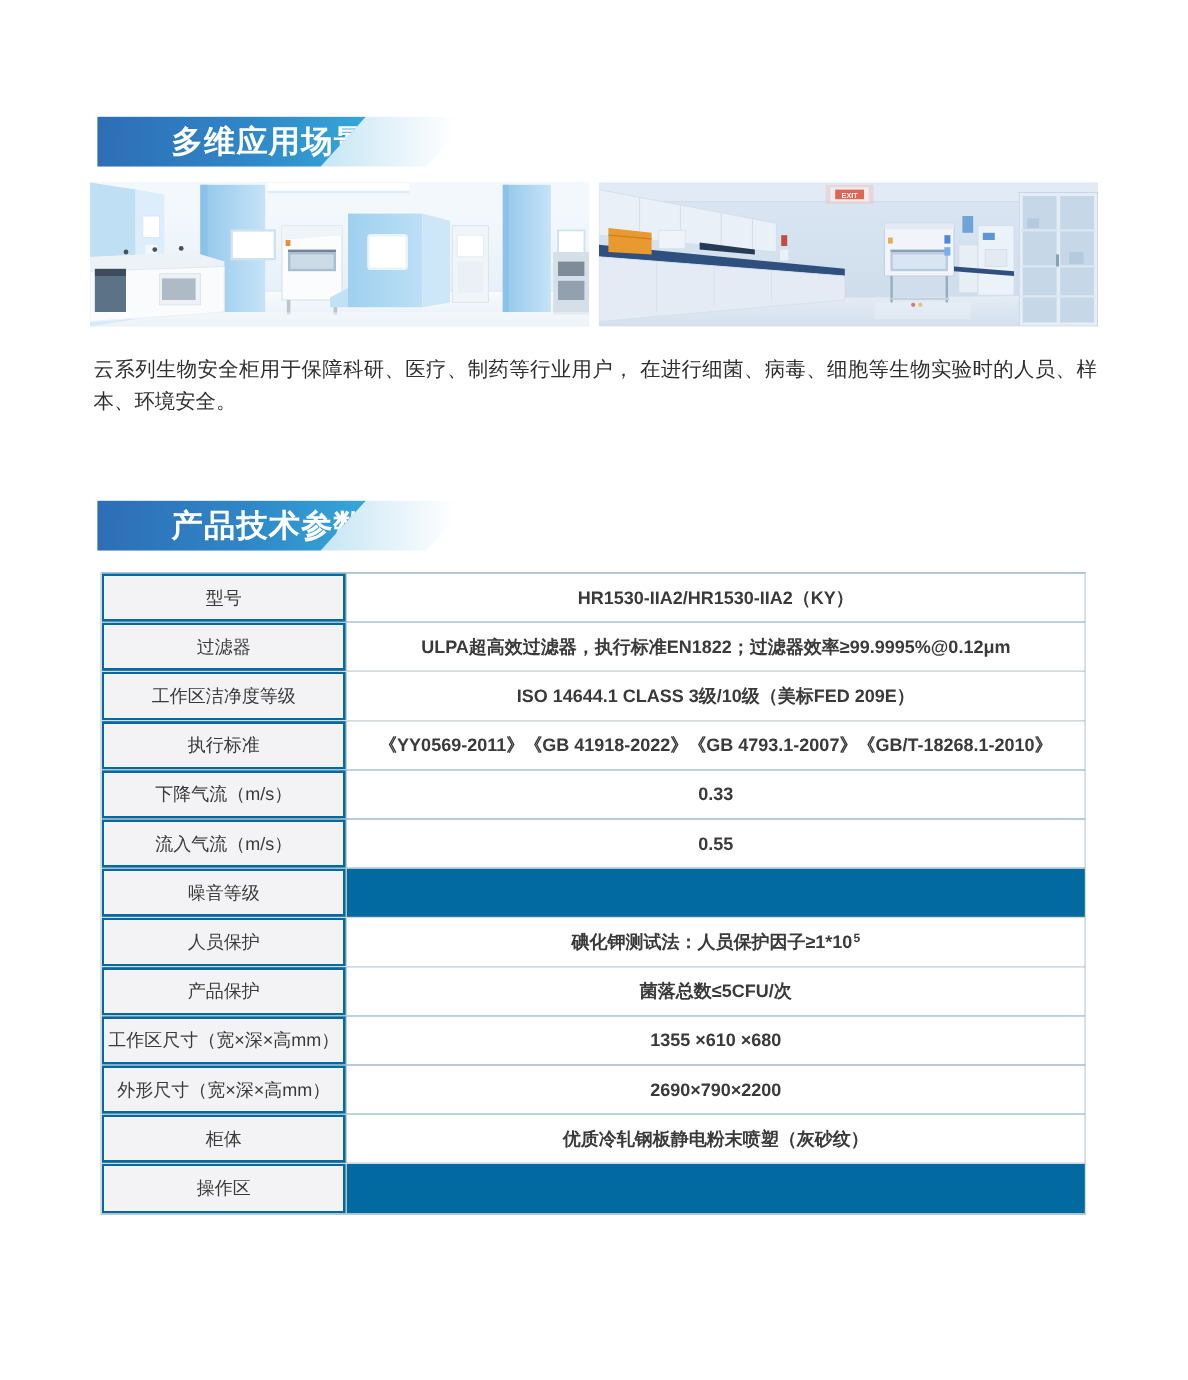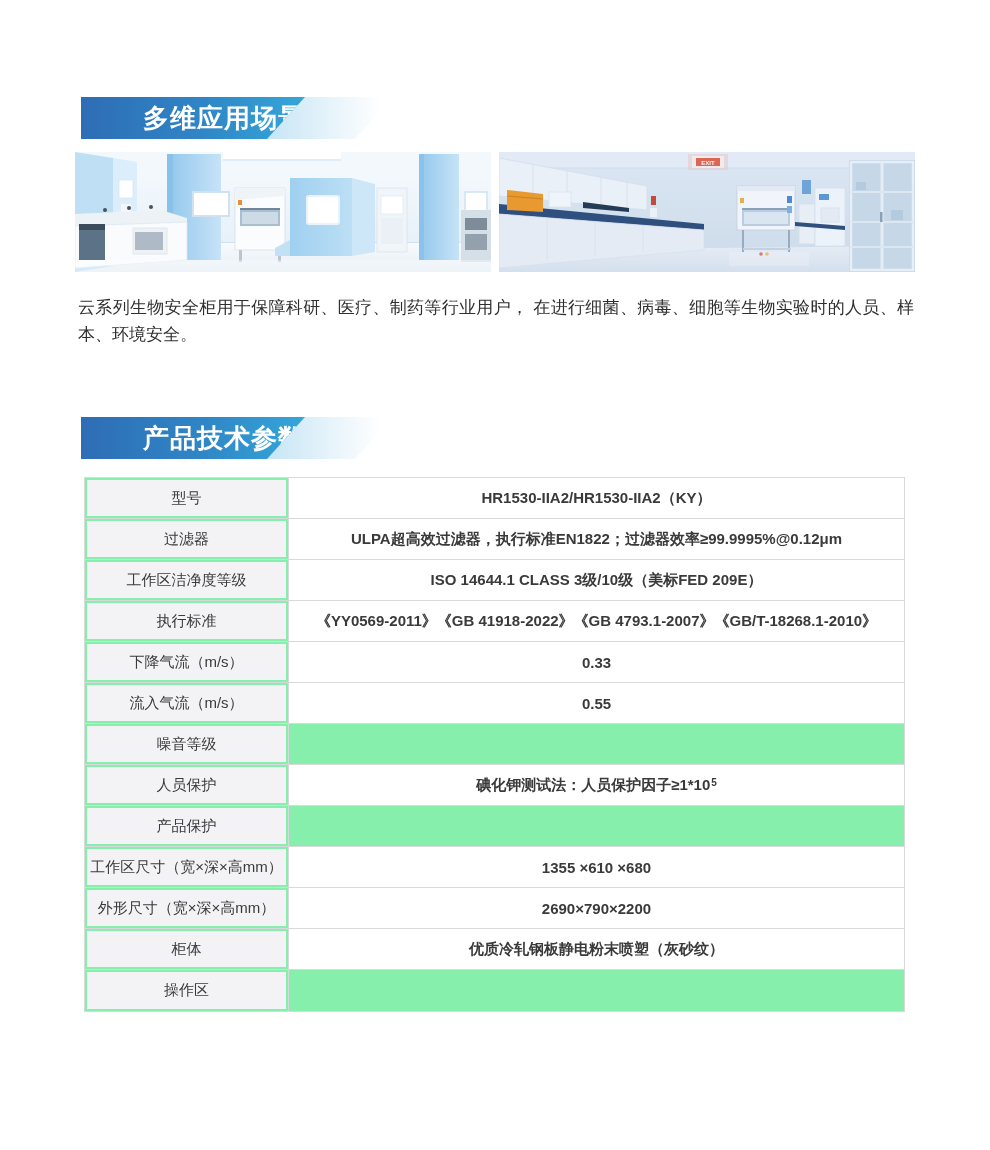--- a/index.html
+++ b/index.html
@@ -32,21 +32,21 @@
 
   
   .intro {
     position:absolute; left:78px; top:294px; width:836px;
     font-size:17px; line-height:27px; color:#2f2f2f; text-align:justify;
   }
 
   
   .spec-table {
     position:absolute; left:84px; top:477px; width:821px;
-    border:1px solid #d9d9dc; background:#86efac;
+    border:1px solid #d9d9dc; background:#0369a1;
   }
   .spec-row { display:flex; height:41px; border-bottom:1px solid #d9d9dc; }
   .spec-row:last-child { border-bottom:none; }
   .spec-label {
     width:204px; flex:0 0 204px; border-right:1px solid #d9d9dc;
     background:#f3f3f5; background-clip:content-box; padding:2px;
     display:flex; align-items:center; justify-content:center;
     font-size:15px; color:#3a3a3a; text-align:center;
   }
   .spec-value {
@@ -245,20 +245,21 @@
     </div>
     <div class="spec-row">
       <div class="spec-label">人员保护</div>
       <div class="spec-value">
         <span>碘化钾测试法：人员保护因子≥1*10</span>
           <sup>5</sup>
       </div>
     </div>
     <div class="spec-row">
       <div class="spec-label">产品保护</div>
+      <div class="spec-value">菌落总数≤5CFU/次</div>
     </div>
     <div class="spec-row">
       <div class="spec-label">工作区尺寸（宽×深×高mm）</div>
       <div class="spec-value">1355 ×610 ×680</div>
     </div>
     <div class="spec-row">
       <div class="spec-label">外形尺寸（宽×深×高mm）</div>
       <div class="spec-value">2690×790×2200</div>
     </div>
     <div class="spec-row">

